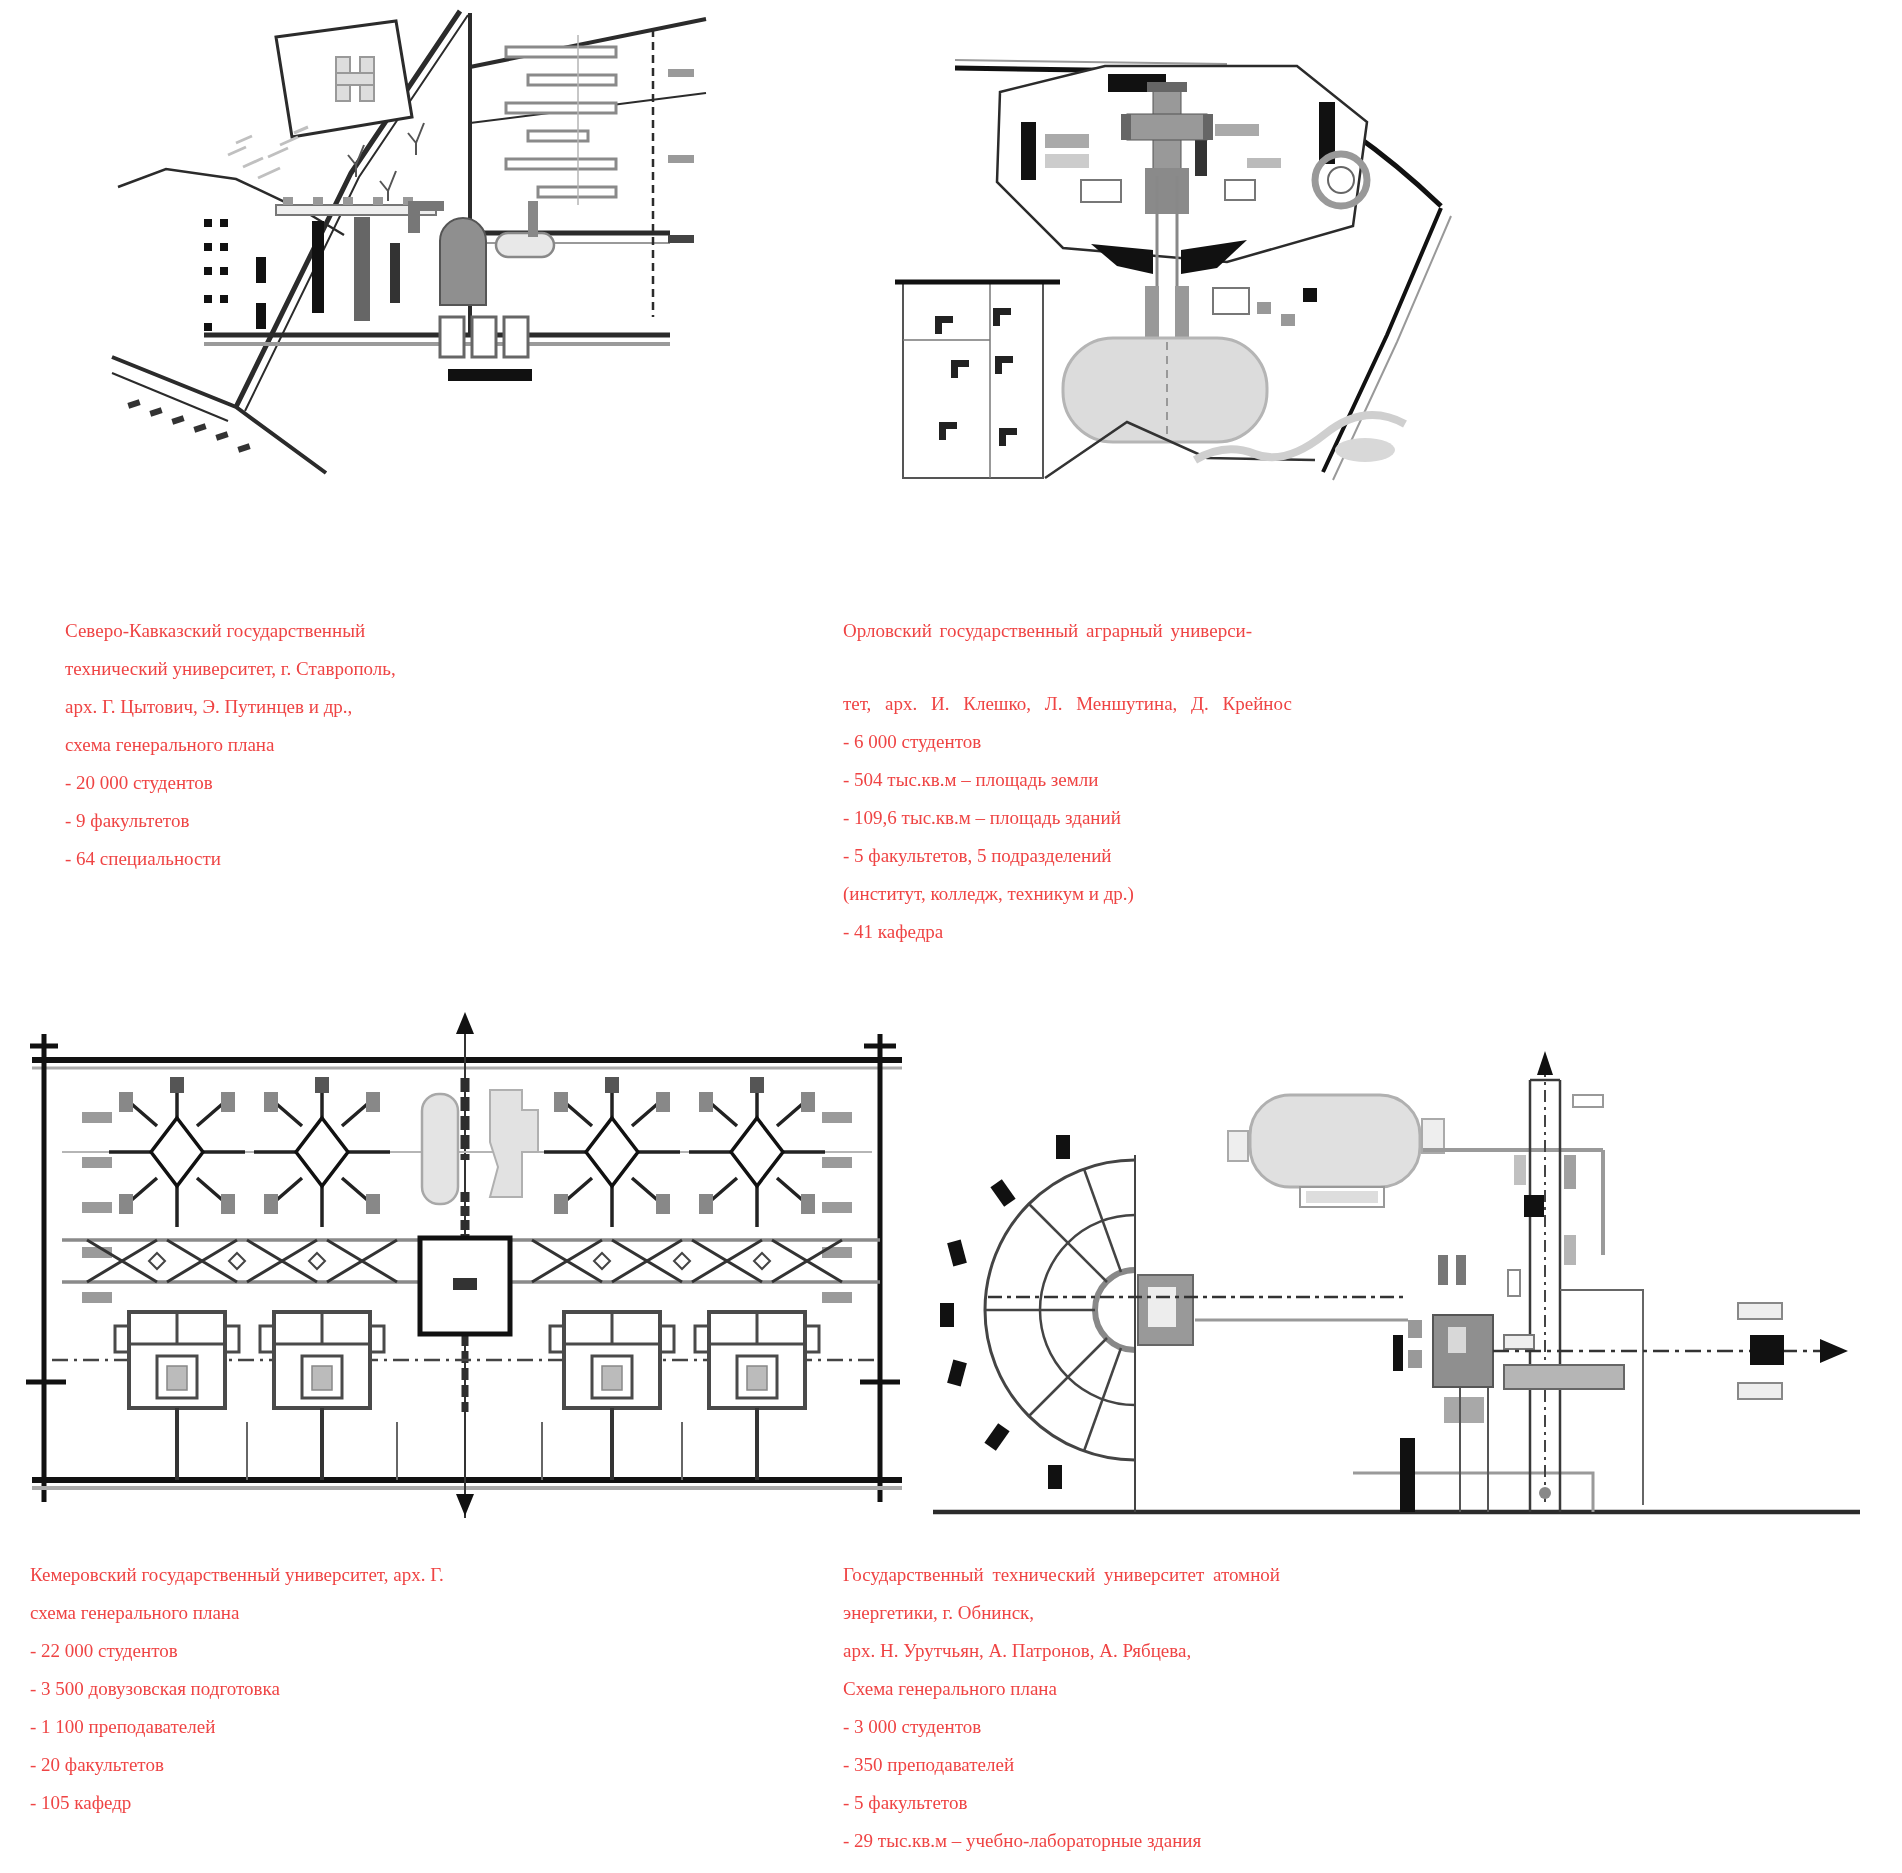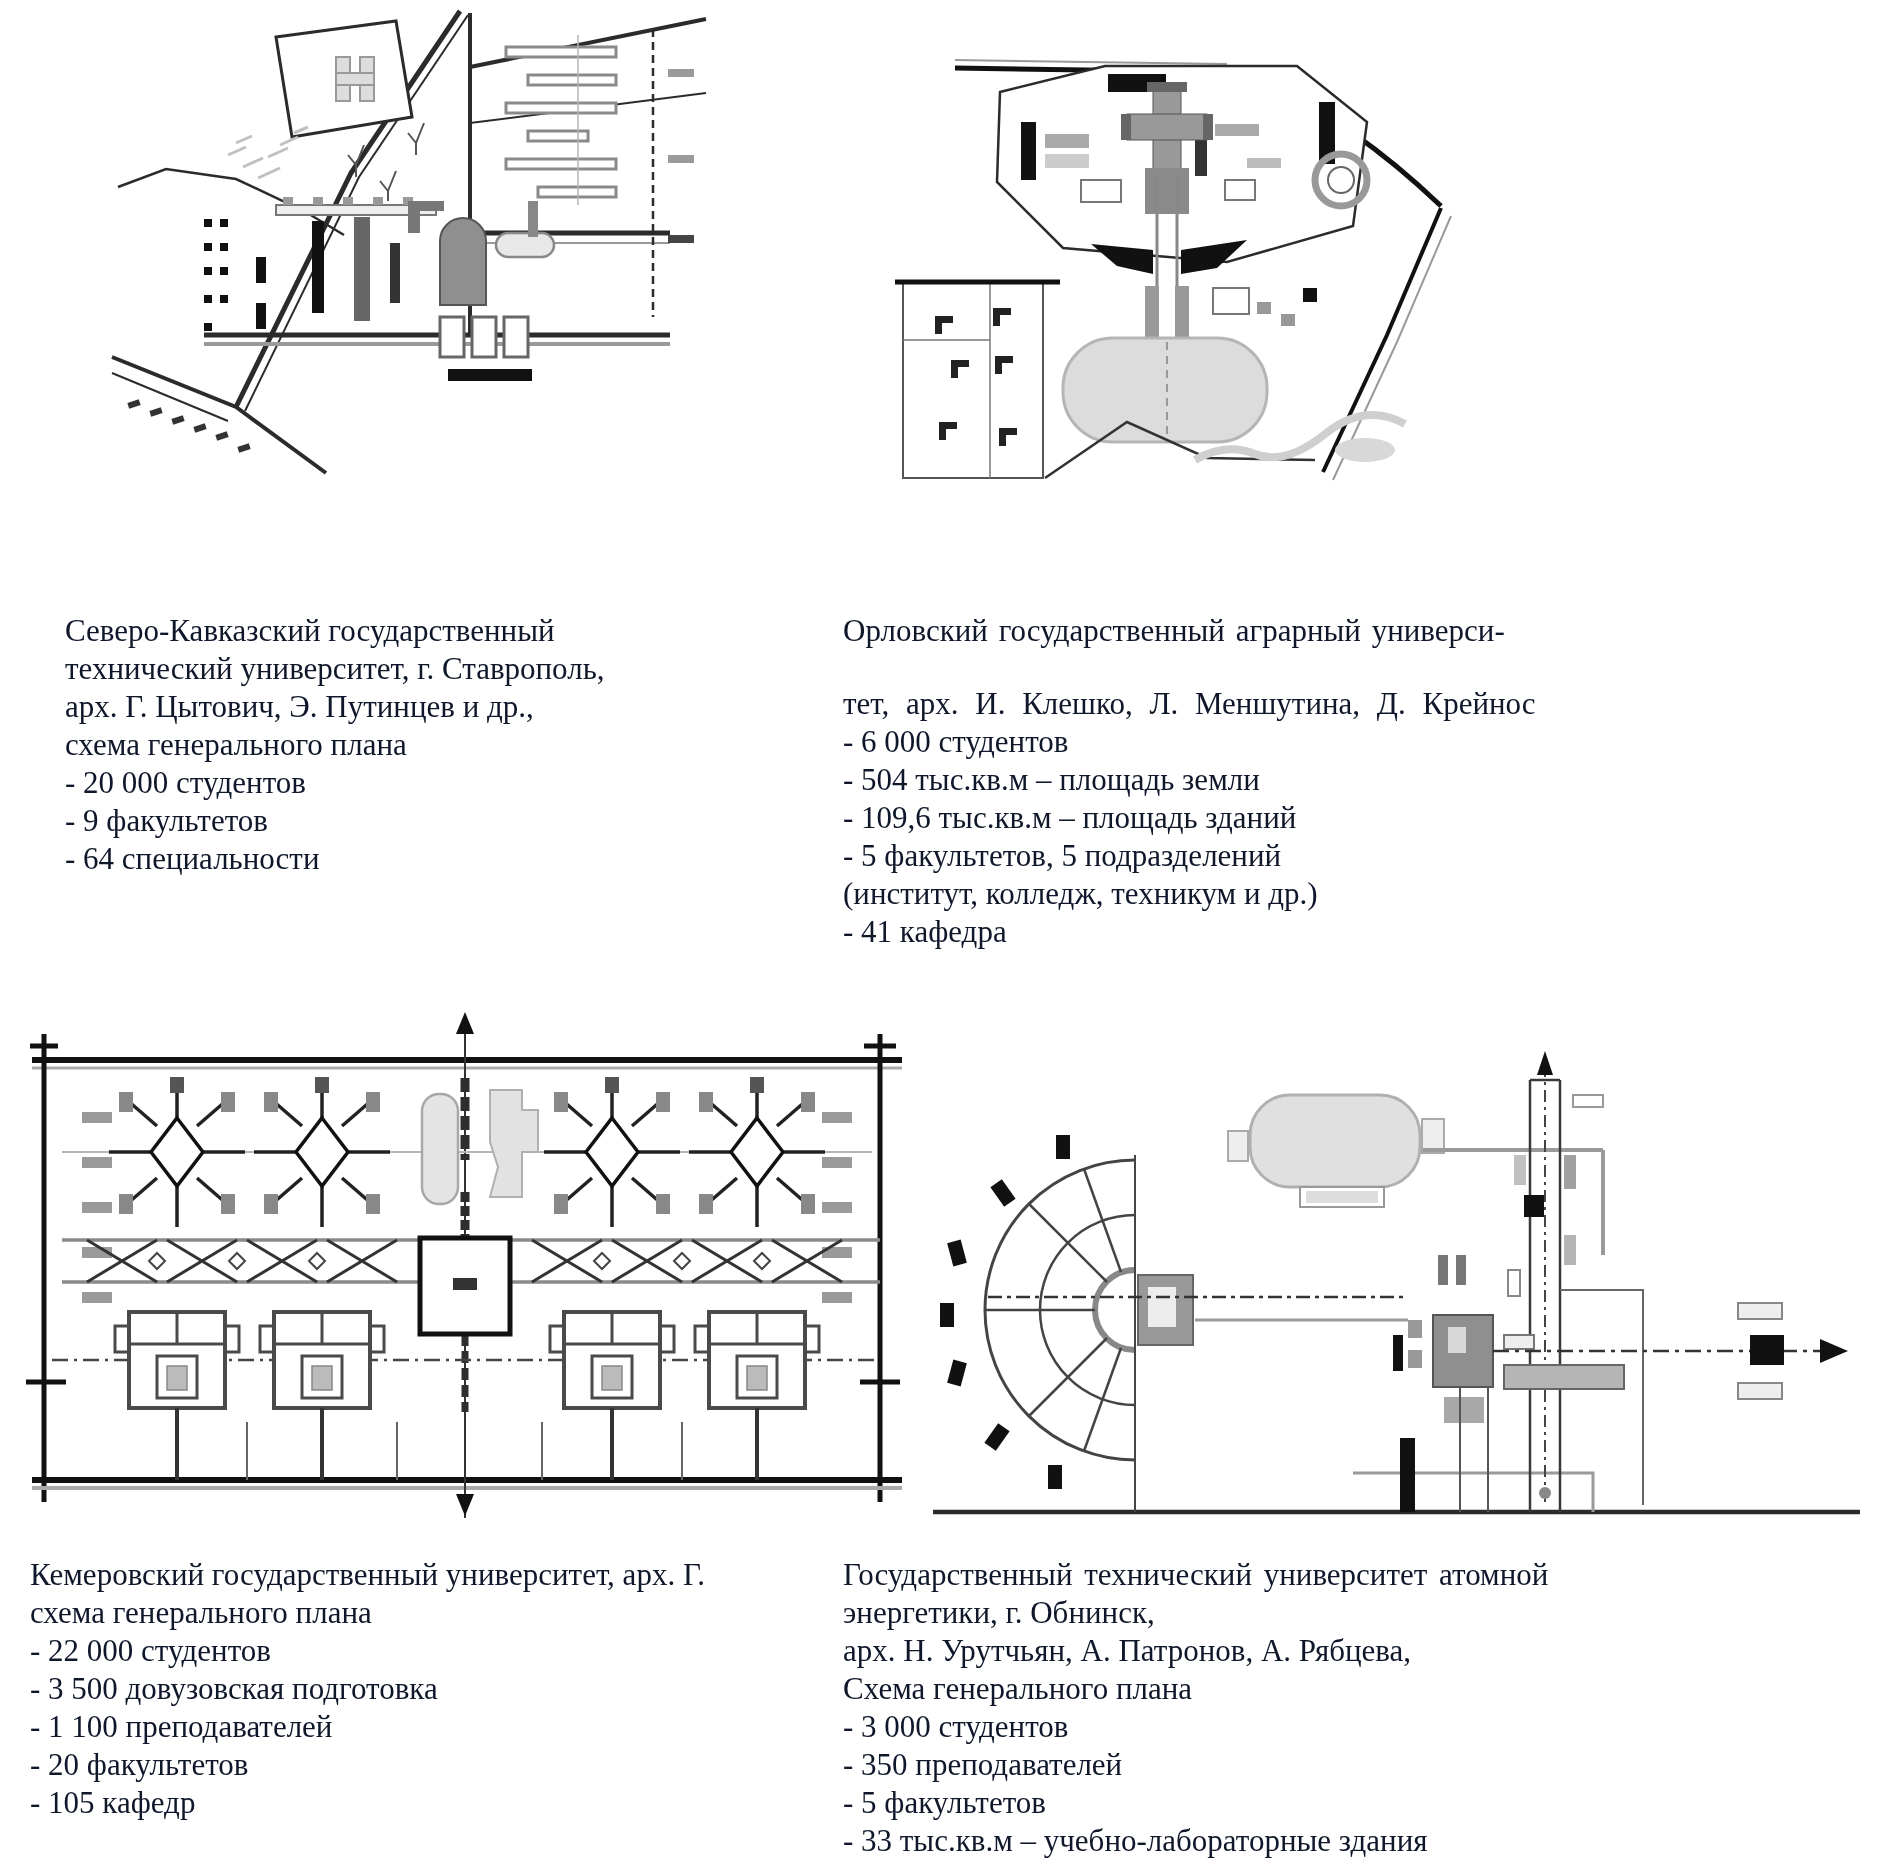--- a/index.html
+++ b/index.html
@@ -1,19 +1,19 @@
 <!DOCTYPE html>
 <html><head>
 <meta charset="utf-8">
 <style>
   html,body{margin:0;padding:0;background:#ffffff;}
   .page{position:relative;width:1902px;height:1873px;background:#ffffff;overflow:hidden;
         font-family:"Liberation Serif", serif;color:#111;}
   .plan{position:absolute;}
-  .caption{position:absolute;font-size:31px;line-height:38px;white-space:nowrap;color:#0f172a;}
+  .caption{position:absolute;font-size:19px;line-height:38px;white-space:nowrap;color:#ef4444;}
   .cap-line{min-height:38px;}
   .caption-oryol .cap-line:nth-child(1){word-spacing:3px;}
   .caption-oryol .cap-line:nth-child(2){word-spacing:9px;margin-top:35px;}
   .caption-obninsk .cap-line:nth-child(1){word-spacing:4px;}
   svg{display:block;}
 </style>
 </head>
 <body>
 
 <div class="page">
@@ -454,16 +454,16 @@
   </div>
 
   <div class="caption caption-obninsk" style="left:843px;top:1556px;width:700px">
     <div class="cap-line">Государственный технический университет атомной</div>
     <div class="cap-line">энергетики, г. Обнинск,</div>
     <div class="cap-line">арх. Н. Урутчьян, А. Патронов, А. Рябцева,</div>
     <div class="cap-line">Схема генерального плана</div>
     <div class="cap-line">- 3 000 студентов</div>
     <div class="cap-line">- 350 преподавателей</div>
     <div class="cap-line">- 5 факультетов</div>
-    <div class="cap-line">- 33 тыс.кв.м – учебно-лабораторные здания</div>
+    <div class="cap-line">- 29 тыс.кв.м – учебно-лабораторные здания</div>
   </div>
 
 </div>
 
 </body></html>

